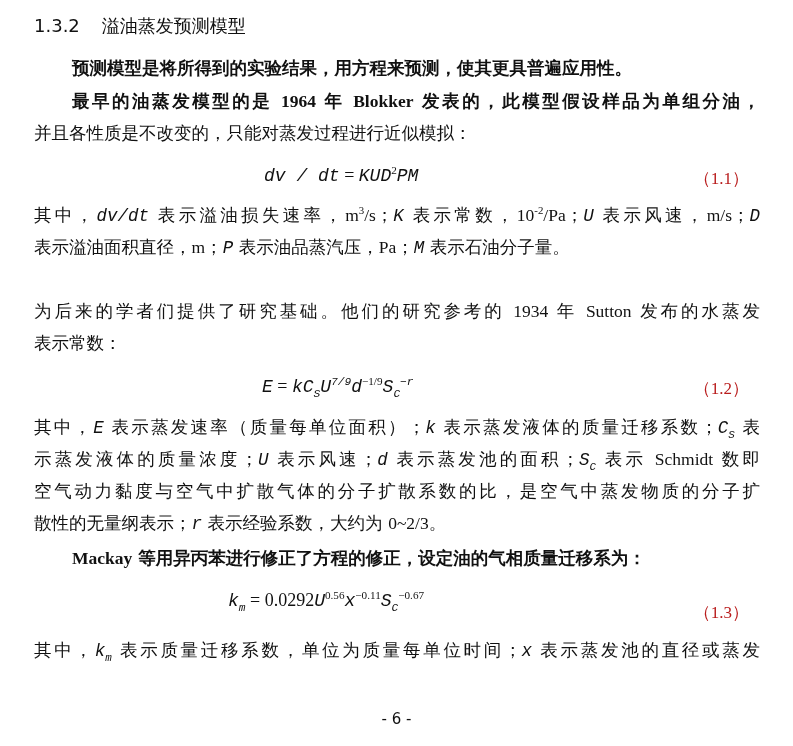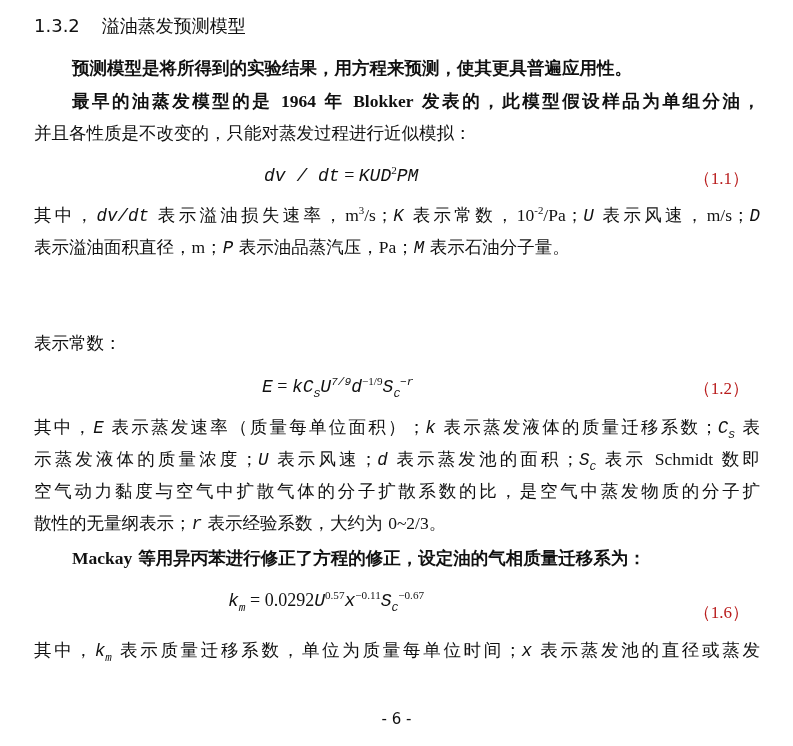--- a/index.html
+++ b/index.html
@@ -42,20 +42,23 @@
   </div>
   <div class="eqnum" style="top:167px">（1.1）</div>
 
   <div class="line" style="top:202px">
     <span>其中，</span><span class="it">dv/dt</span><span> 表示溢油损失速率，</span><span class="lat">m</span><sup class="lat">3</sup><span class="lat">/s；</span><span class="it">K</span><span> 表示常数，</span><span class="lat">10</span><sup class="lat">-2</sup><span class="lat">/Pa；</span><span class="it">U</span><span> 表示风速，</span><span class="lat">m/s；</span><span class="it">D</span>
   </div>
   <div class="line short" style="top:234px">
     <span>表示溢油面积直径，</span><span class="lat">m；</span><span class="it">P</span><span> 表示油品蒸汽压，</span><span class="lat">Pa；</span><span class="it">M</span><span> 表示石油分子量。</span>
   </div>
 
+  <div class="line" style="top:298px">
+    <span>为后来的学者们提供了研究基础。他们的研究参考的 </span><span class="lat">1934</span><span> 年 </span><span class="lat">Sutton</span><span> 发布的水蒸发</span>
+  </div>
   <div class="line short" style="top:330px">
     <span>表示常数：</span>
   </div>
 
   <div class="eq" style="left:262px; top:376px">
     <span class="it">E</span><span> = </span><span class="it">kC</span><sub class="it">S</sub><span class="it">U</span><sup class="it">7/9</sup><span class="it">d</span><sup>−1/9</sup><span class="it">S</span><sub class="it">C</sub><sup class="it">−r</sup>
   </div>
   <div class="eqnum" style="top:377px">（1.2）</div>
 
   <div class="line" style="top:414px">
@@ -69,22 +72,22 @@
   </div>
   <div class="line short" style="top:510px">
     <span>散性的无量纲表示；</span><span class="it">r</span><span> 表示经验系数，大约为 </span><span class="lat">0~2/3</span><span>。</span>
   </div>
 
   <div class="line indent short" style="top:545px">
     <span class="lat">Mackay</span><span> 等用异丙苯进行修正了方程的修正，设定油的气相质量迁移系为：</span>
   </div>
 
   <div class="eq" style="left:228px; top:590px">
-    <span class="it">k</span><sub class="it">m</sub><span> = </span><span>0.0292</span><span class="it">U</span><sup>0.57</sup><span class="it">x</span><sup>−0.11</sup><span class="it">S</span><sub class="it">C</sub><sup>−0.67</sup>
+    <span class="it">k</span><sub class="it">m</sub><span> = </span><span>0.0292</span><span class="it">U</span><sup>0.56</sup><span class="it">x</span><sup>−0.11</sup><span class="it">S</span><sub class="it">C</sub><sup>−0.67</sup>
   </div>
-  <div class="eqnum" style="top:601px">（1.6）</div>
+  <div class="eqnum" style="top:601px">（1.3）</div>
 
   <div class="line" style="top:637px">
     <span>其中，</span><span class="it">k</span><sub class="it">m</sub><span> 表示质量迁移系数，单位为质量每单位时间；</span><span class="it">x</span><span> 表示蒸发池的直径或蒸发</span>
   </div>
 
   <div class="footer">- 6 -</div>
 </div>
 
 </body></html>

